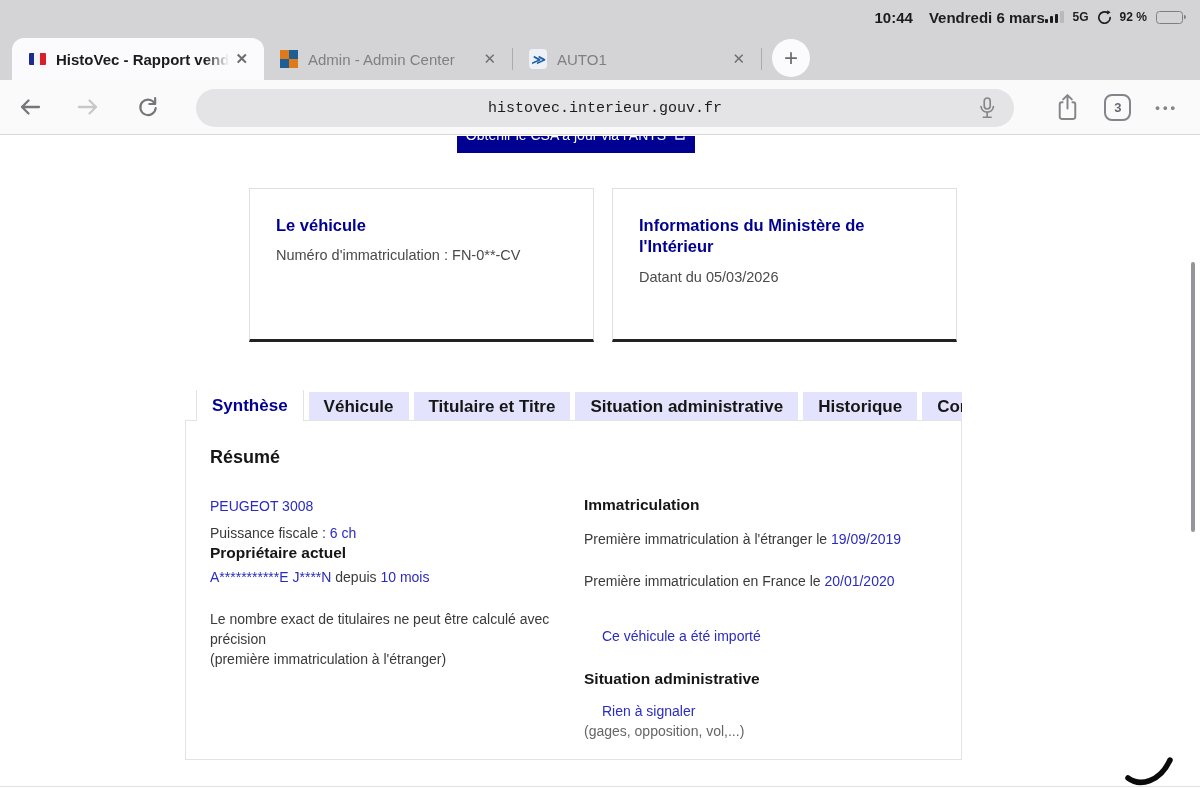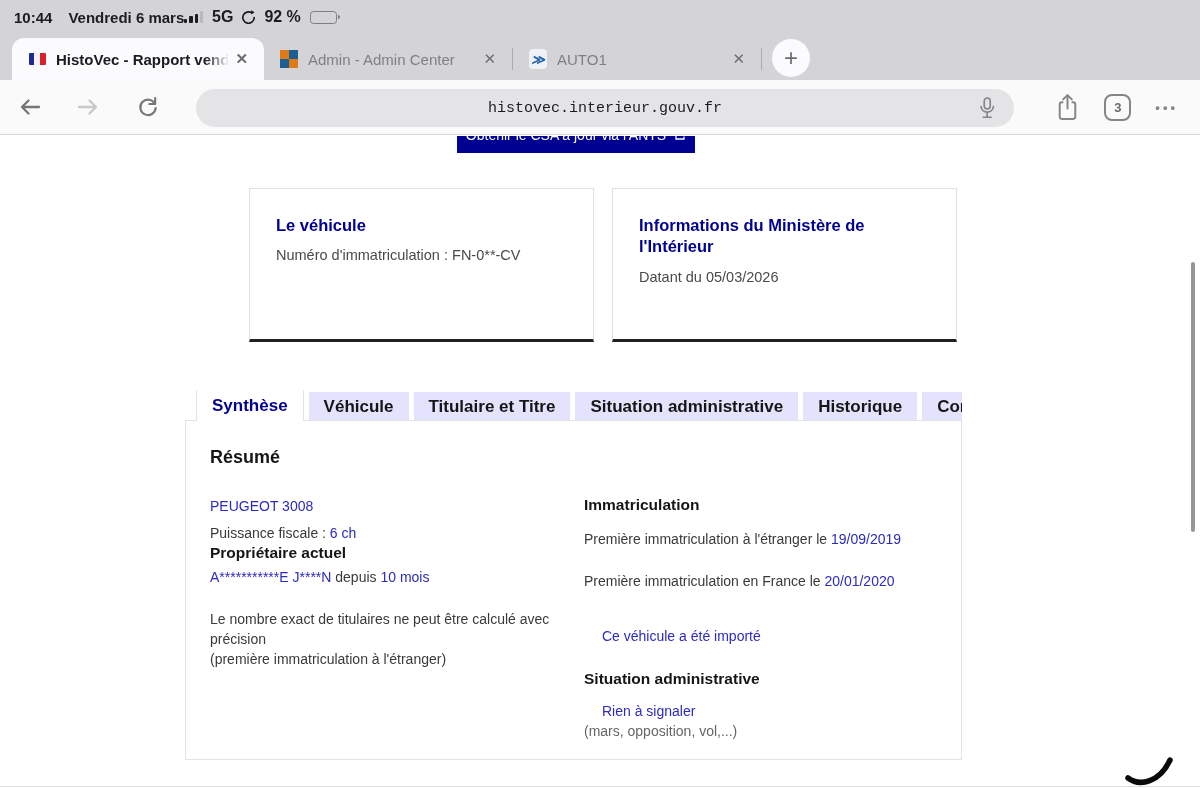--- a/index.html
+++ b/index.html
@@ -3,23 +3,23 @@
 <meta charset="utf-8">
 <style>
   * { margin:0; padding:0; box-sizing:border-box; }
   html,body { width:1200px; height:788px; overflow:hidden; background:#fff;
     font-family:"Liberation Sans", sans-serif; -webkit-font-smoothing:antialiased; }
   .screen { position:relative; width:1200px; height:788px; background:#fff; overflow:hidden; }
 
   
   .top-chrome { position:absolute; top:0; left:0; right:0; height:80px; background:#d4d4d6; }
   .status-bar { position:absolute; top:0; left:0; right:0; height:34px; display:flex;
-    align-items:center; justify-content:flex-start; padding:0 14px; }
+    align-items:center; justify-content:flex-end; padding:0 14px; }
   .status-left { display:flex; gap:16px; align-items:center; font-size:15px; font-weight:700; color:#1c1c1e; }
-  .status-right { display:flex; gap:7px; align-items:center; font-size:16px; font-weight:600; color:#1c1c1e; }
+  .status-right { display:flex; gap:7px; align-items:center; font-size:12px; font-weight:600; color:#1c1c1e; }
   .sig { display:flex; align-items:flex-end; gap:2px; height:12px; margin-right:2px; }
   .sig i { display:block; width:3.2px; border-radius:1px; background:#1c1c1e; }
   .sig i.s1{height:4.5px}.sig i.s2{height:7px}.sig i.s3{height:9.5px}
   .sig i.s4{height:12px; background:#b9b9bd;}
   .battery { display:flex; align-items:center; gap:1.5px; margin-left:2px; }
   .batt-body { width:27px; height:13px; border:1px solid #7e7e84; border-radius:3.5px; padding:1.5px; }
   .batt-fill { width:92%; height:100%; background:#1c1c1e; border-radius:1.5px; }
   .batt-tip { width:1.6px; height:4.5px; background:#7e7e84; border-radius:0 2px 2px 0; }
 
   .tab-strip { position:absolute; top:34px; left:0; right:0; height:46px; display:flex; align-items:flex-end; }
@@ -246,21 +246,21 @@
           <div class="t">Le nombre exact de titulaires ne peut être calculé avec précision</div>
           <div class="t">(première immatriculation à l'étranger)</div>
         </div>
         <div class="col-r">
           <div class="sec-h" style="margin-bottom:15px">Immatriculation</div>
           <div class="t" style="margin-bottom:22px"><span>Première immatriculation à l'étranger le </span><span class="blue">19/09/2019</span></div>
           <div class="t" style="margin-bottom:34px"><span>Première immatriculation en France le </span><span class="blue">20/01/2020</span></div>
           <div class="t blue indent" style="margin-bottom:24px">Ce véhicule a été importé</div>
           <div class="sec-h" style="margin-bottom:13px">Situation administrative</div>
           <div class="t blue indent">Rien à signaler</div>
-          <div class="t hint">(mars, opposition, vol,...)</div>
+          <div class="t hint">(gages, opposition, vol,...)</div>
         </div>
       </div>
     </div>
   </div>
 
   <div class="scrollbar"></div>
 
   <svg class="spinner-arc" width="58" height="38" viewBox="0 0 58 38">
     <path d="M8 28 C 20 37, 40 32, 50 10" fill="none" stroke="#0a0a0a" stroke-width="5.5" stroke-linecap="round"></path>
   </svg>

